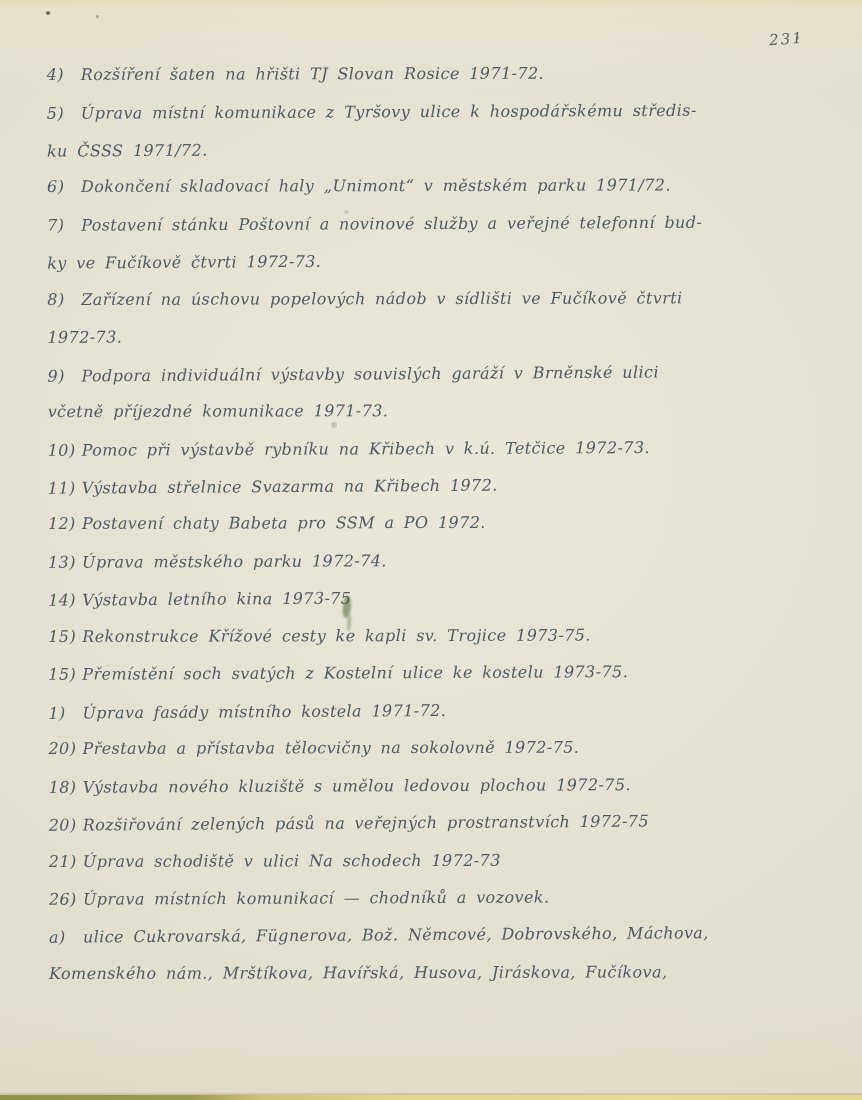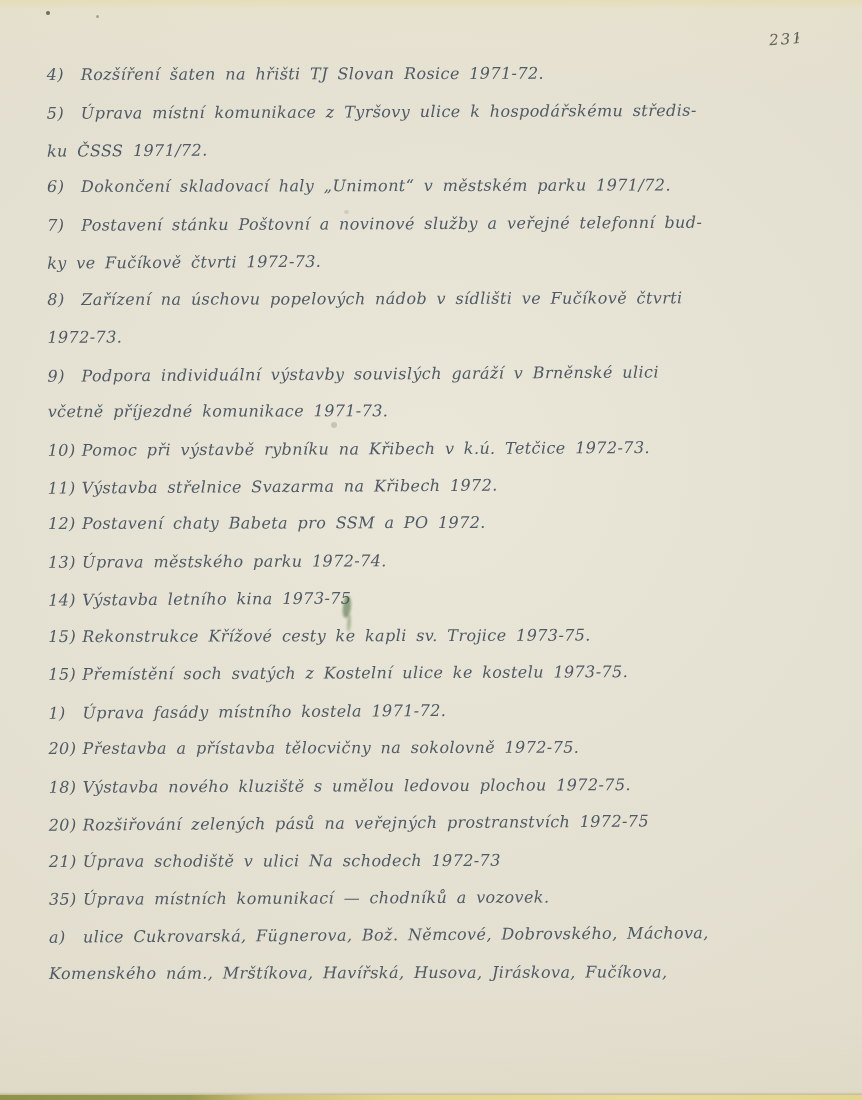--- a/index.html
+++ b/index.html
@@ -123,21 +123,21 @@
       <div class="line" style="top: 513.4px; transform: rotate(0deg);"><span class="num">12)</span><span class="txt">Postavení chaty Babeta pro SSM a PO 1972.</span></div>
       <div class="line" style="top: 550.9px; transform: rotate(-0.12deg);"><span class="num">13)</span><span class="txt">Úprava městského parku 1972-74.</span></div>
       <div class="line" style="top: 588.3px; transform: rotate(-0.24deg);"><span class="num">14)</span><span class="txt">Výstavba letního kina 1973-75</span></div>
       <div class="line" style="top: 625.8px; transform: rotate(0deg);"><span class="num">15)</span><span class="txt">Rekonstrukce Křížové cesty ke kapli sv. Trojice 1973-75.</span></div>
       <div class="line" style="top: 663.2px; transform: rotate(-0.12deg);"><span class="num">15)</span><span class="txt">Přemístění soch svatých z Kostelní ulice ke kostelu 1973-75.</span></div>
       <div class="line" style="top: 700.7px; transform: rotate(-0.24deg);"><span class="num">1)</span><span class="txt">Úprava fasády místního kostela 1971-72.</span></div>
       <div class="line" style="top: 738.1px; transform: rotate(0deg);"><span class="num">20)</span><span class="txt">Přestavba a přístavba tělocvičny na sokolovně 1972-75.</span></div>
       <div class="line" style="top: 775.6px; transform: rotate(-0.12deg);"><span class="num">18)</span><span class="txt">Výstavba nového kluziště s umělou ledovou plochou 1972-75.</span></div>
       <div class="line" style="top: 813px; transform: rotate(-0.24deg);"><span class="num">20)</span><span class="txt">Rozšiřování zelených pásů na veřejných prostranstvích 1972-75</span></div>
       <div class="line" style="top: 850.5px; transform: rotate(0deg);"><span class="num">21)</span><span class="txt">Úprava schodiště v ulici Na schodech 1972-73</span></div>
-      <div class="line" style="top: 887.9px; transform: rotate(-0.12deg);"><span class="num">35)</span><span class="txt">Úprava místních komunikací — chodníků a vozovek.</span></div>
+      <div class="line" style="top: 887.9px; transform: rotate(-0.12deg);"><span class="num">26)</span><span class="txt">Úprava místních komunikací — chodníků a vozovek.</span></div>
       <div class="line" style="top: 925.4px; transform: rotate(-0.24deg);"><span class="num">a)</span><span class="txt">ulice Cukrovarská, Fügnerova, Bož. Němcové, Dobrovského, Máchova,</span></div>
       <div class="line" style="top: 962.8px; transform: rotate(0deg); left: 48px;"><span class="txt">Komenského nám., Mrštíkova, Havířská, Husova, Jiráskova, Fučíkova,</span></div>
     </div>
 
   <div class="ink-smudge"></div>
   <div class="ink-smudge-tail"></div>
 
   <div class="bottom-edge-shadow"></div>
   <div class="bottom-edge"></div>
 </div>

